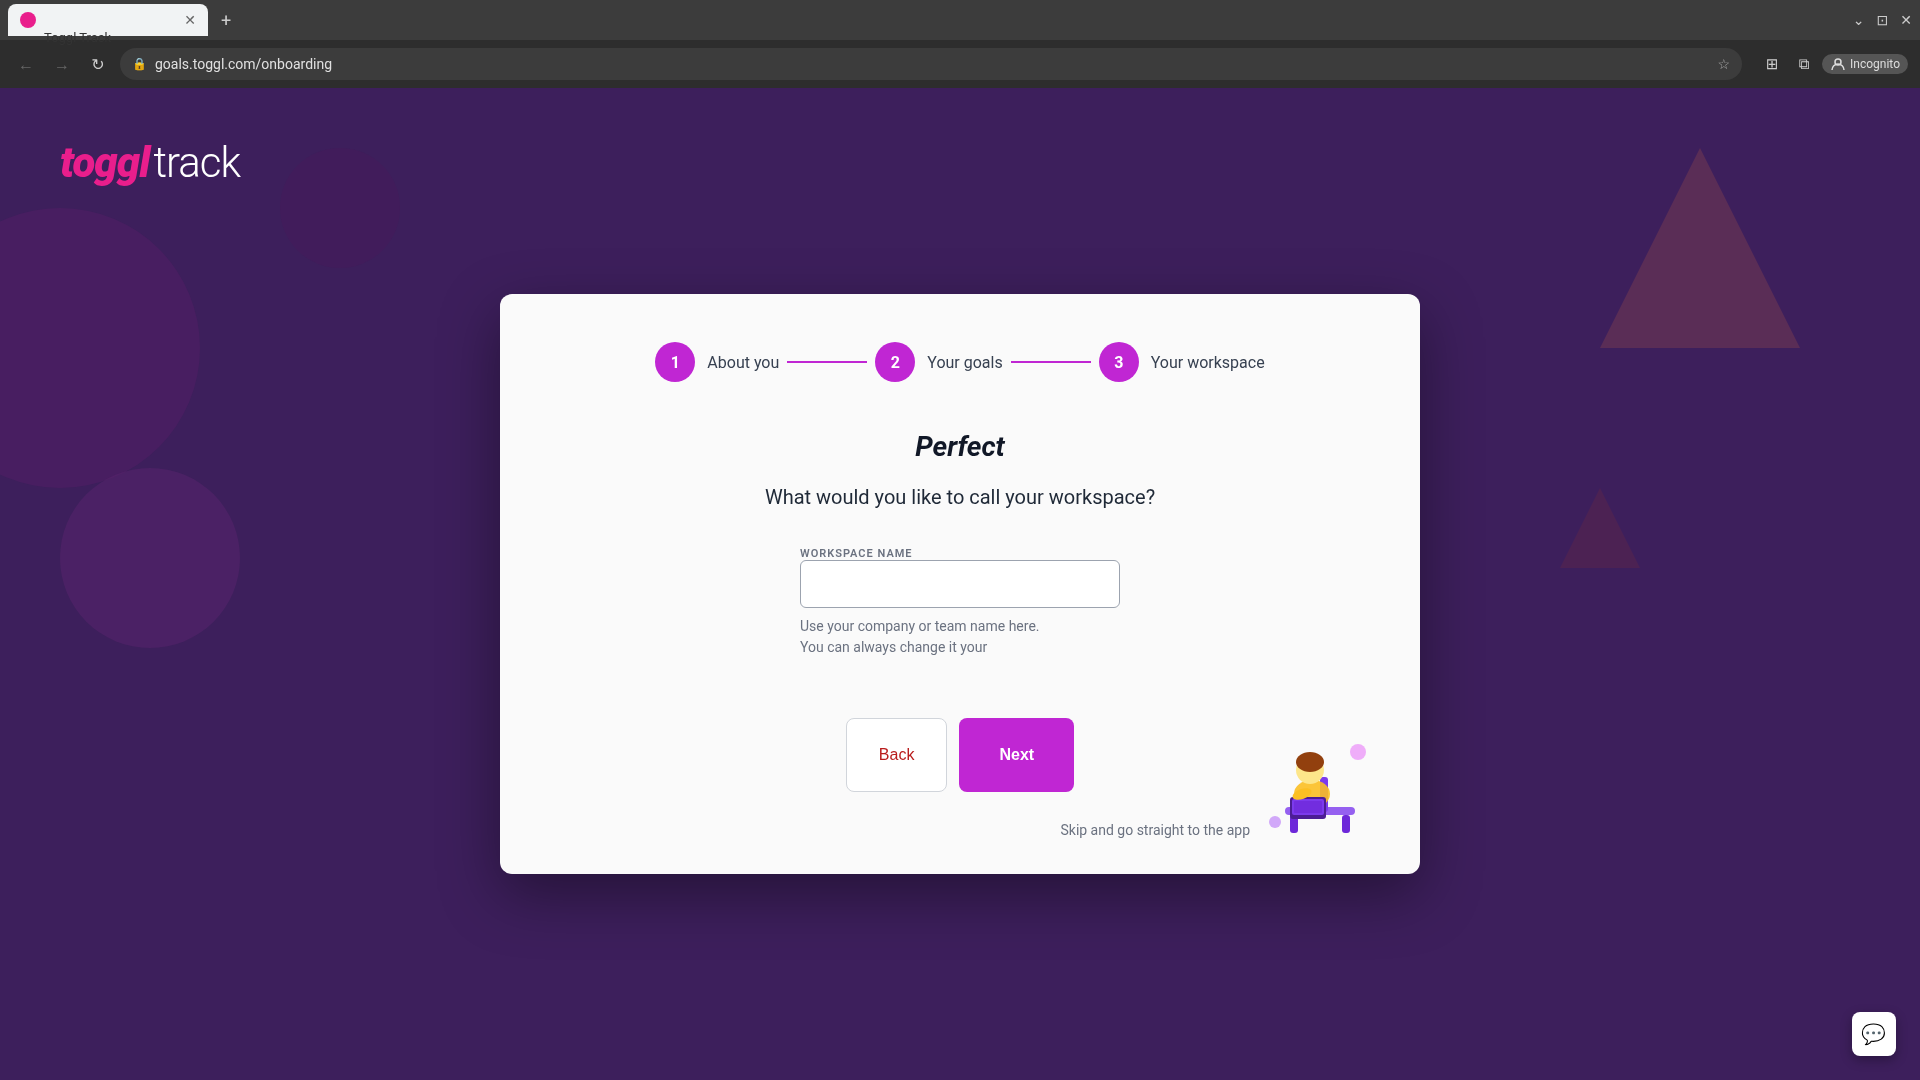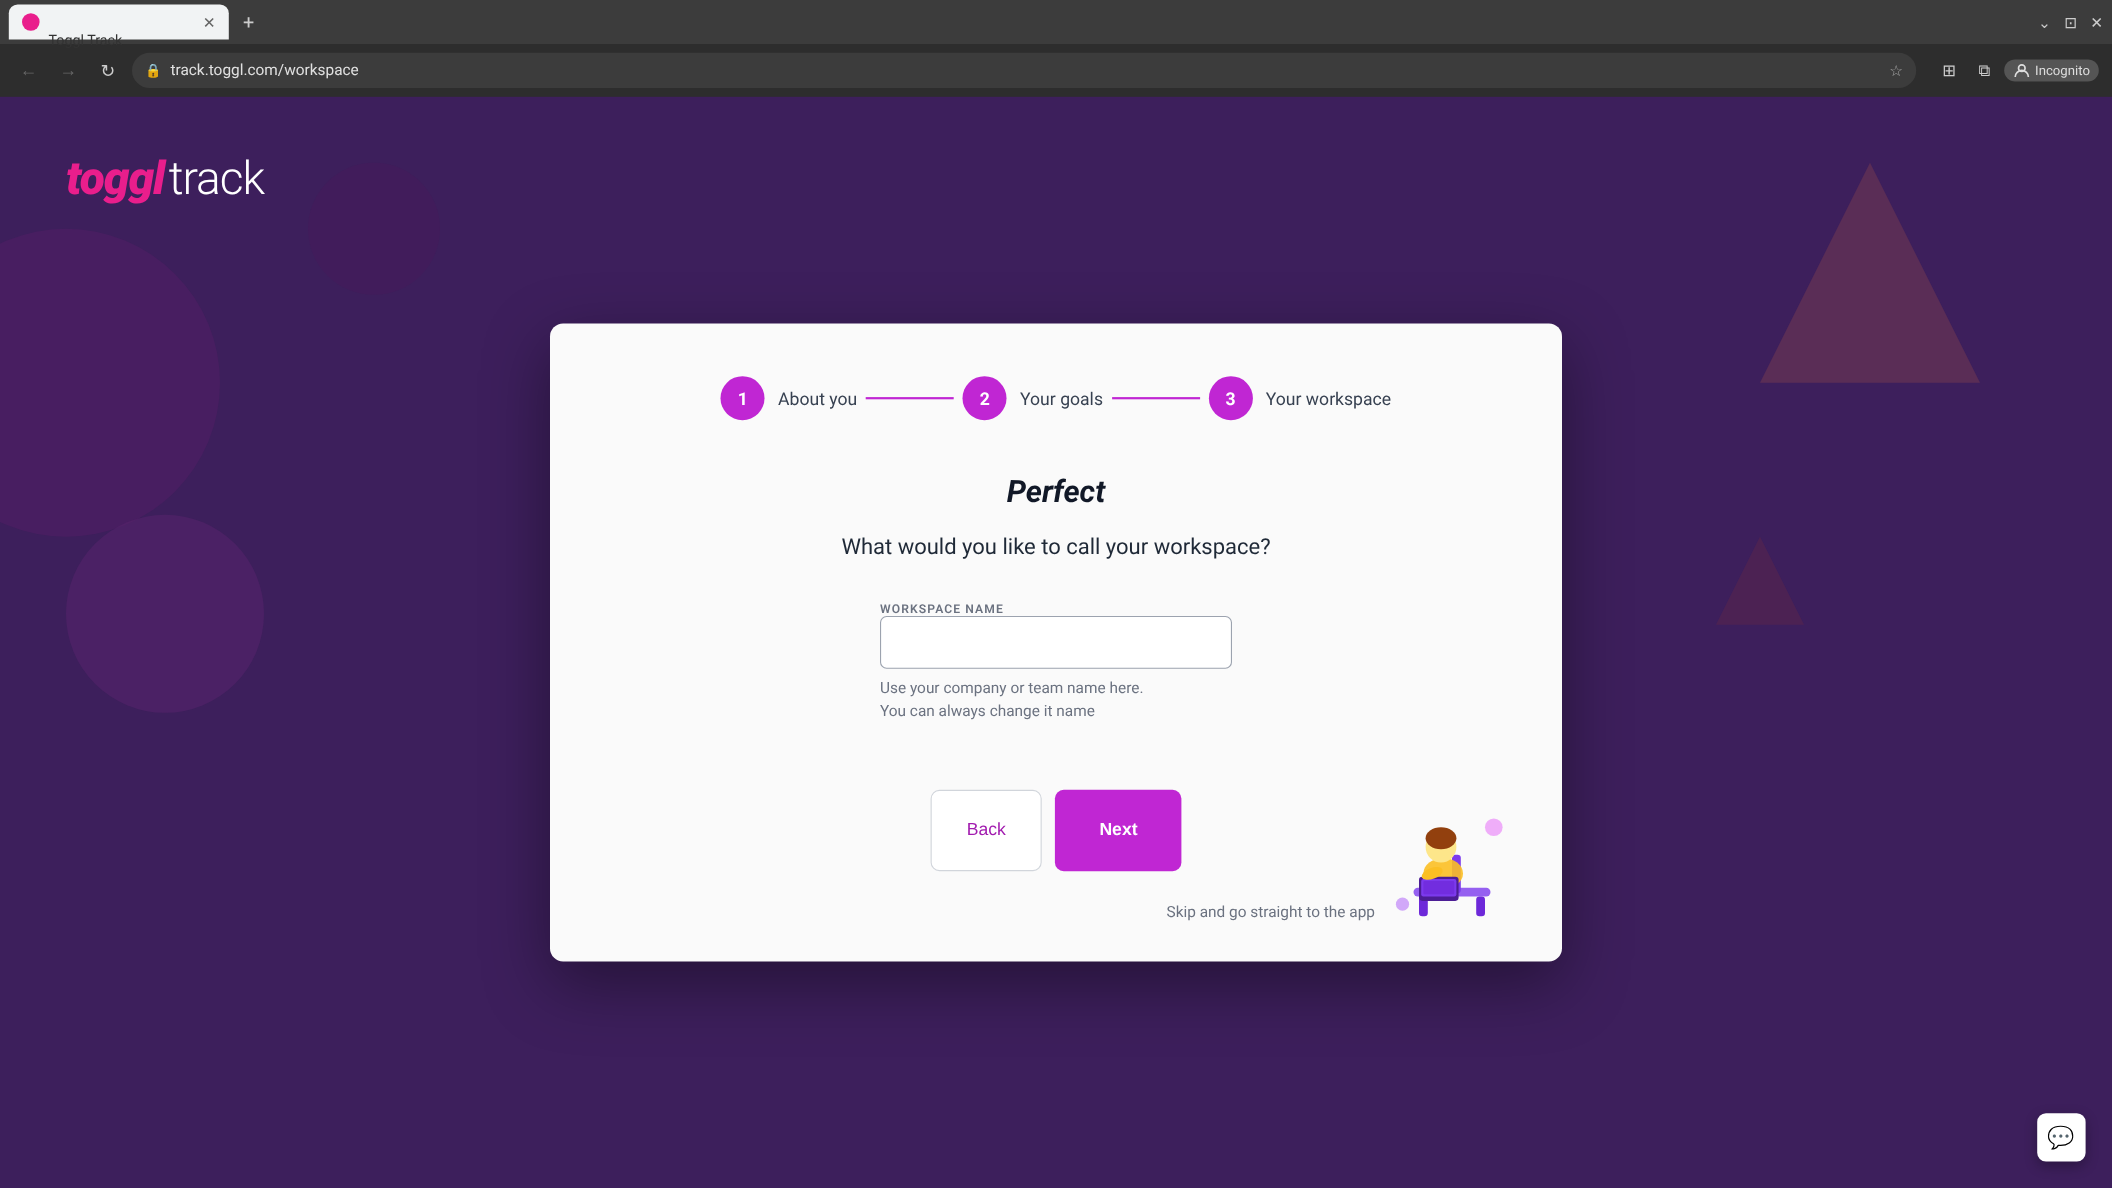--- a/index.html
+++ b/index.html
@@ -409,21 +409,21 @@
       justify-content: center;
       gap: 12px;
       margin-top: 60px;
     }
 
     .btn-back {
       padding: 14px 32px;
       border: 1px solid #d1d5db;
       border-radius: 8px;
       background: white;
-      color: #a21caf;
+      color: #b91c1c;
       font-size: 16px;
       font-weight: 500;
       cursor: pointer;
     }
 
     .btn-next {
       padding: 28px 40px;
       border: none;
       border-radius: 8px;
       background: #c026d3;
@@ -484,21 +484,21 @@
       <span class="tab-control">⊡</span>
       <span class="tab-control">✕</span>
     </div>
   </div>
   <div class="address-bar-row">
     <div class="nav-btn disabled">←</div>
     <div class="nav-btn disabled">→</div>
     <div class="nav-btn">↻</div>
     <div class="address-bar">
       <span class="lock-icon">🔒</span>
-      <span class="url-text">track.toggl.com/workspace</span>
+      <span class="url-text">goals.toggl.com/onboarding</span>
       <div class="address-bar-icons">
         <span class="addr-icon">☆</span>
       </div>
     </div>
     <div class="browser-right-icons">
       <div class="br-icon">⊞</div>
       <div class="br-icon">⧉</div>
       <div class="incognito-badge">
         <svg width="16" height="16" viewBox="0 0 16 16" fill="none">
             <circle cx="8" cy="6" r="3" stroke="#ddd" stroke-width="1.5"></circle>
@@ -550,21 +550,21 @@
 
       <div class="modal-content">
         <div class="perfect-title">Perfect</div>
         <div class="workspace-question">What would you like to call your workspace?</div>
 
         <div class="form-group">
           <div class="field-label">WORKSPACE NAME</div>
           <input type="text" class="workspace-input" placeholder="" style="">
           <div class="field-hint">
             <div>Use your company or team name here.</div>
-            <div>You can always change it name</div>
+            <div>You can always change it your</div>
           </div>
         </div>
 
         <div class="button-row">
           <button class="btn-back">Back</button>
           <button class="btn-next">Next</button>
         </div>
       </div>
 
       <div class="illustration">

